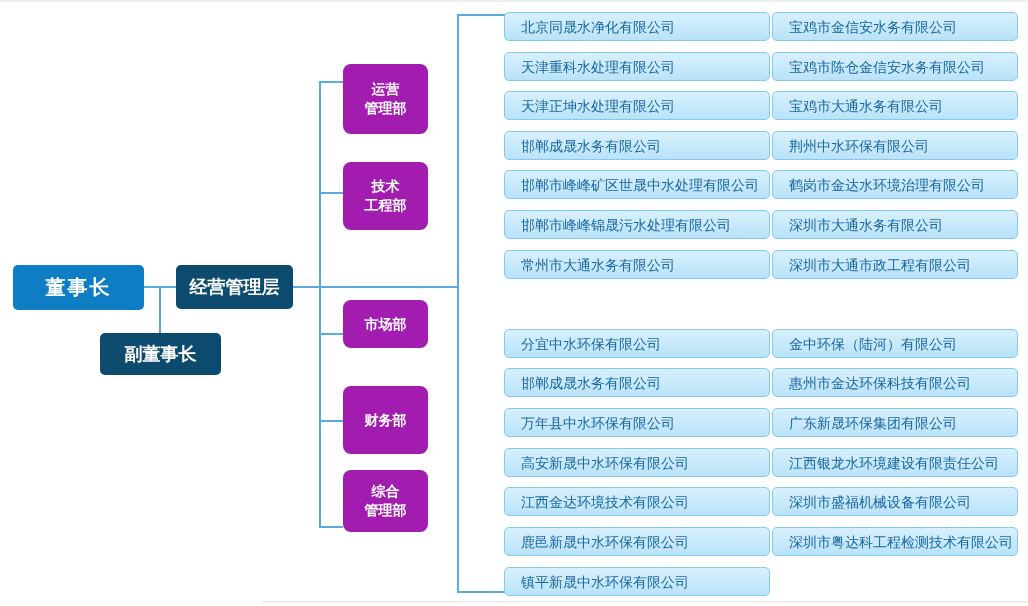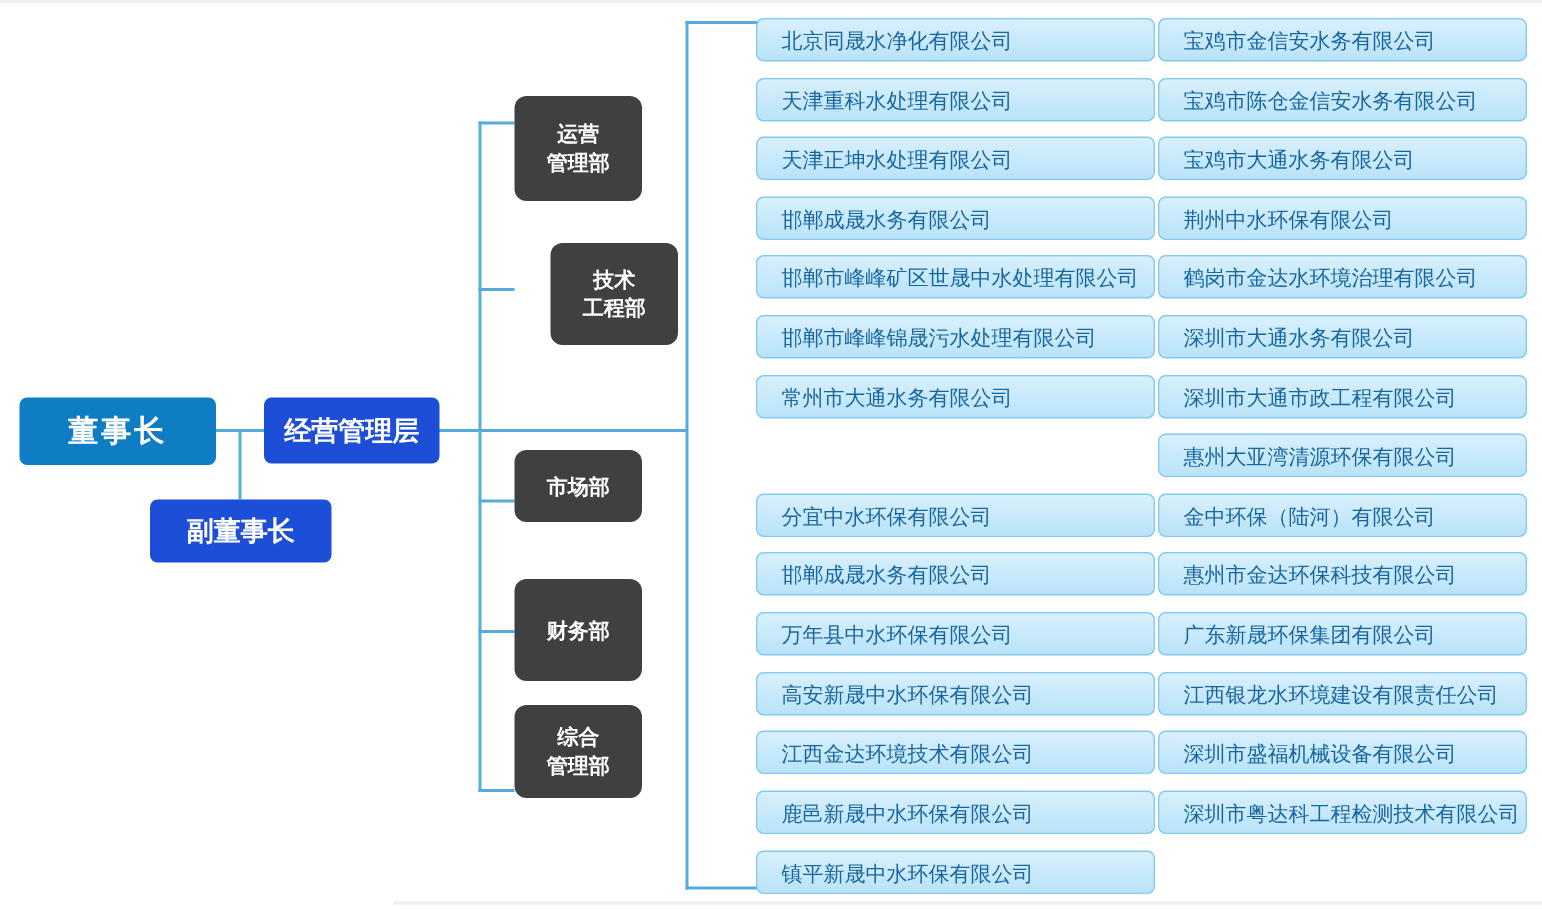--- a/index.html
+++ b/index.html
@@ -15,32 +15,32 @@
   .hline{height:2px;}
   .vline{width:2px;}
   
   .node{
     position:absolute;z-index:2;
     display:flex;align-items:center;justify-content:center;
     color:#ffffff;font-weight:bold;text-align:center;
     border-radius:5px;
   }
   .chairman{left:13px;top:265px;width:131px;height:45px;background:#0e7dc3;font-size:20px;letter-spacing:2px;}
-  .mid{background:#1d4ed8;}
+  .mid{background:#0c4a6e;}
   .vice{left:100px;top:333px;width:121px;height:42px;font-size:18px;}
   .mgmt{left:176px;top:265px;width:117px;height:44px;font-size:18px;}
   .dept{
     position:absolute;z-index:2;left:343px;width:85px;
-    background:#404040;border-radius:8px;
+    background:#a21caf;border-radius:8px;
     display:flex;align-items:center;justify-content:center;
     color:#ffffff;font-weight:bold;font-size:14px;line-height:19px;
     text-align:center;white-space:pre-line;
   }
   .d0{top:64px;height:70px;}
-  .d1{top:162px;height:68px;margin-left:24px;}
+  .d1{top:162px;height:68px;}
   .d2{top:300px;height:48px;}
   .d3{top:386px;height:68px;}
   .d4{top:470px;height:62px;}
   
   .co{
     position:absolute;z-index:2;
     left:504px;width:266px;height:29px;
     background:linear-gradient(#d8f0fd,#b9e3f9);
     border:1px solid #83c9f2;border-radius:5px;
     color:#19669f;font-size:14px;line-height:29px;
@@ -99,21 +99,20 @@
   <div class="co" style="top:527px">鹿邑新晟中水环保有限公司</div>
   <div class="co" style="top:567px">镇平新晟中水环保有限公司</div>
 
   <div class="co c2" style="top:12px">宝鸡市金信安水务有限公司</div>
   <div class="co c2" style="top:52px">宝鸡市陈仓金信安水务有限公司</div>
   <div class="co c2" style="top:91px">宝鸡市大通水务有限公司</div>
   <div class="co c2" style="top:131px">荆州中水环保有限公司</div>
   <div class="co c2" style="top:170px">鹤岗市金达水环境治理有限公司</div>
   <div class="co c2" style="top:210px">深圳市大通水务有限公司</div>
   <div class="co c2" style="top:250px">深圳市大通市政工程有限公司</div>
-  <div class="co c2" style="top:289px">惠州大亚湾清源环保有限公司</div>
   <div class="co c2" style="top:329px">金中环保（陆河）有限公司</div>
   <div class="co c2" style="top:368px">惠州市金达环保科技有限公司</div>
   <div class="co c2" style="top:408px">广东新晟环保集团有限公司</div>
   <div class="co c2" style="top:448px">江西银龙水环境建设有限责任公司</div>
   <div class="co c2" style="top:487px">深圳市盛福机械设备有限公司</div>
   <div class="co c2" style="top:527px">深圳市粤达科工程检测技术有限公司</div>
 
 </div>
 
 </body></html>

